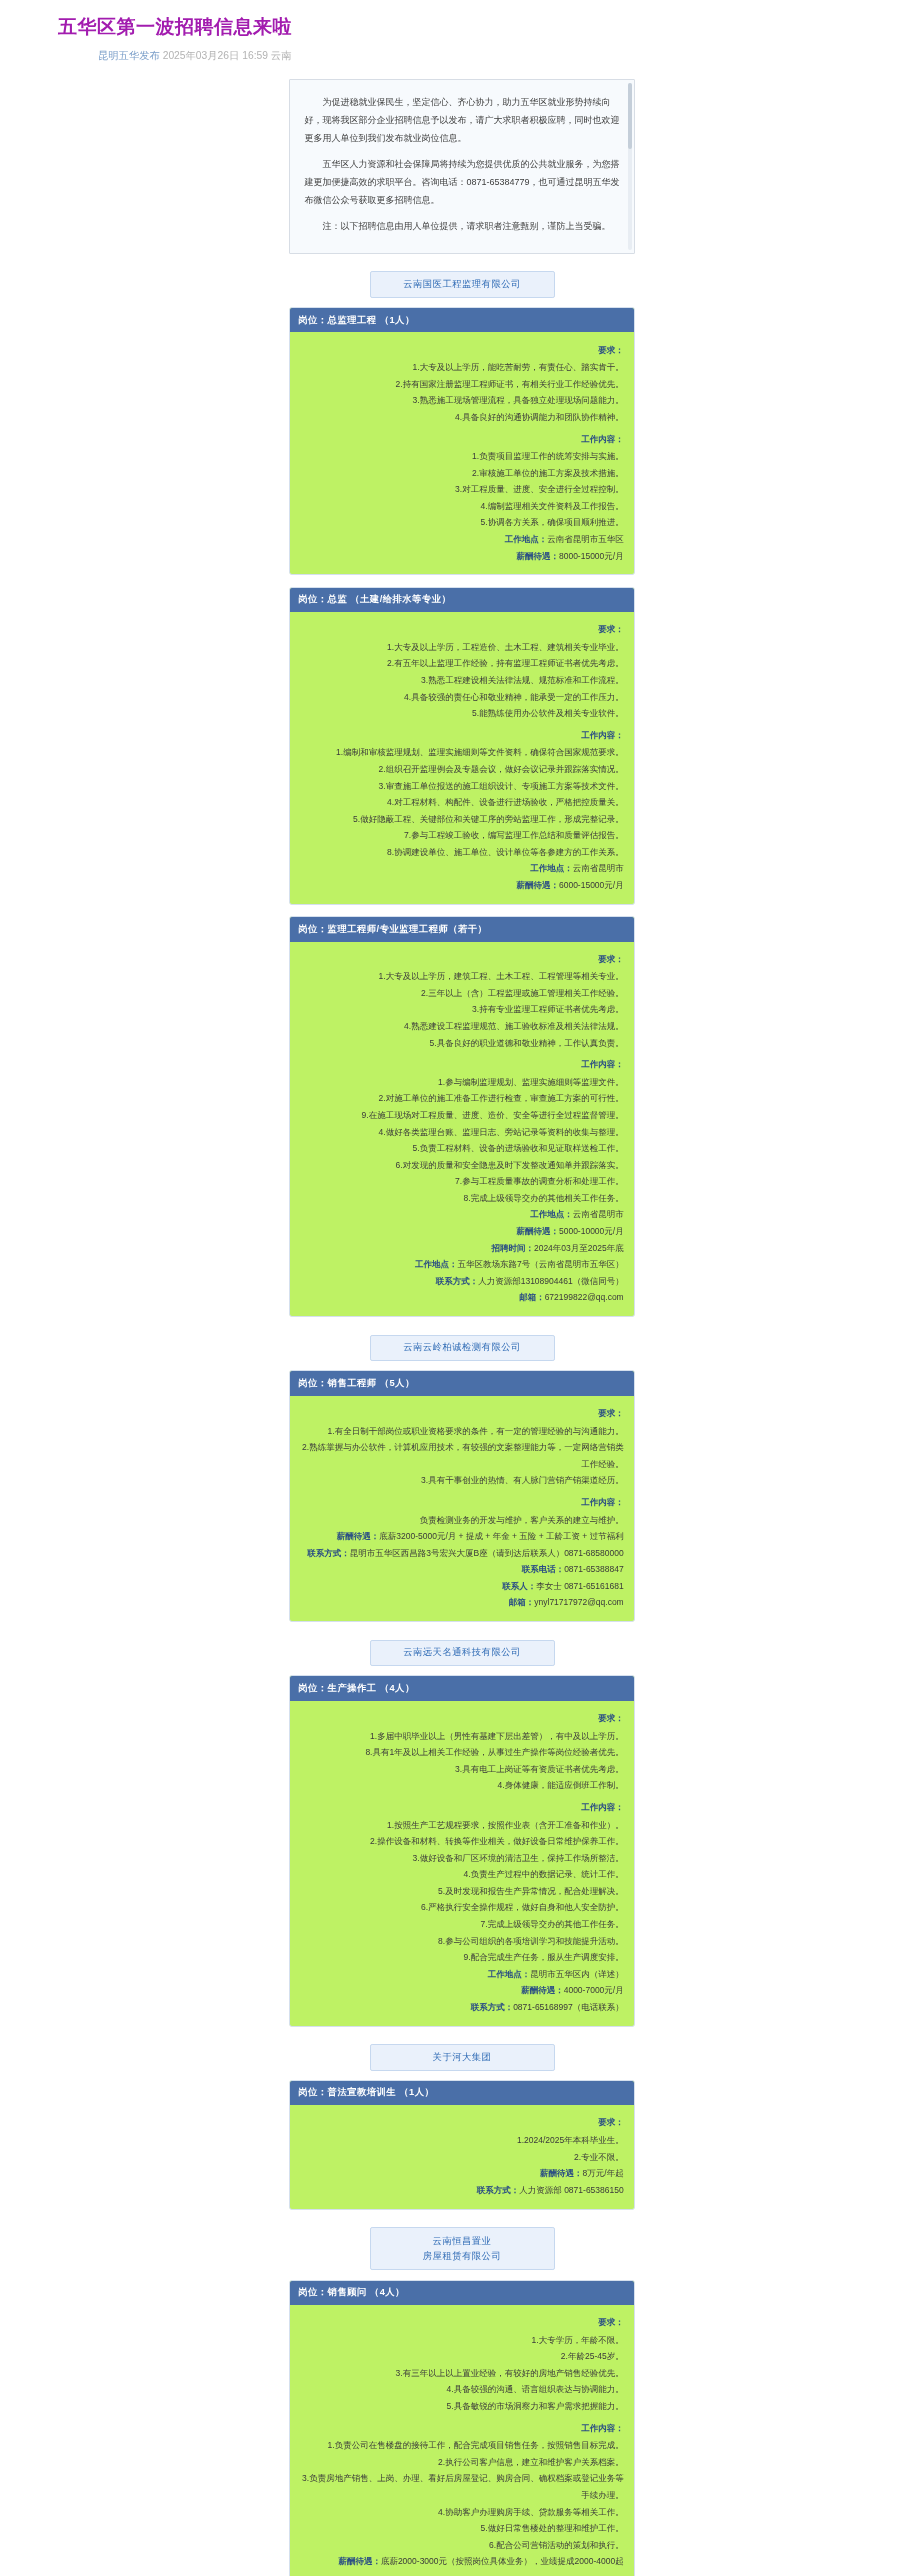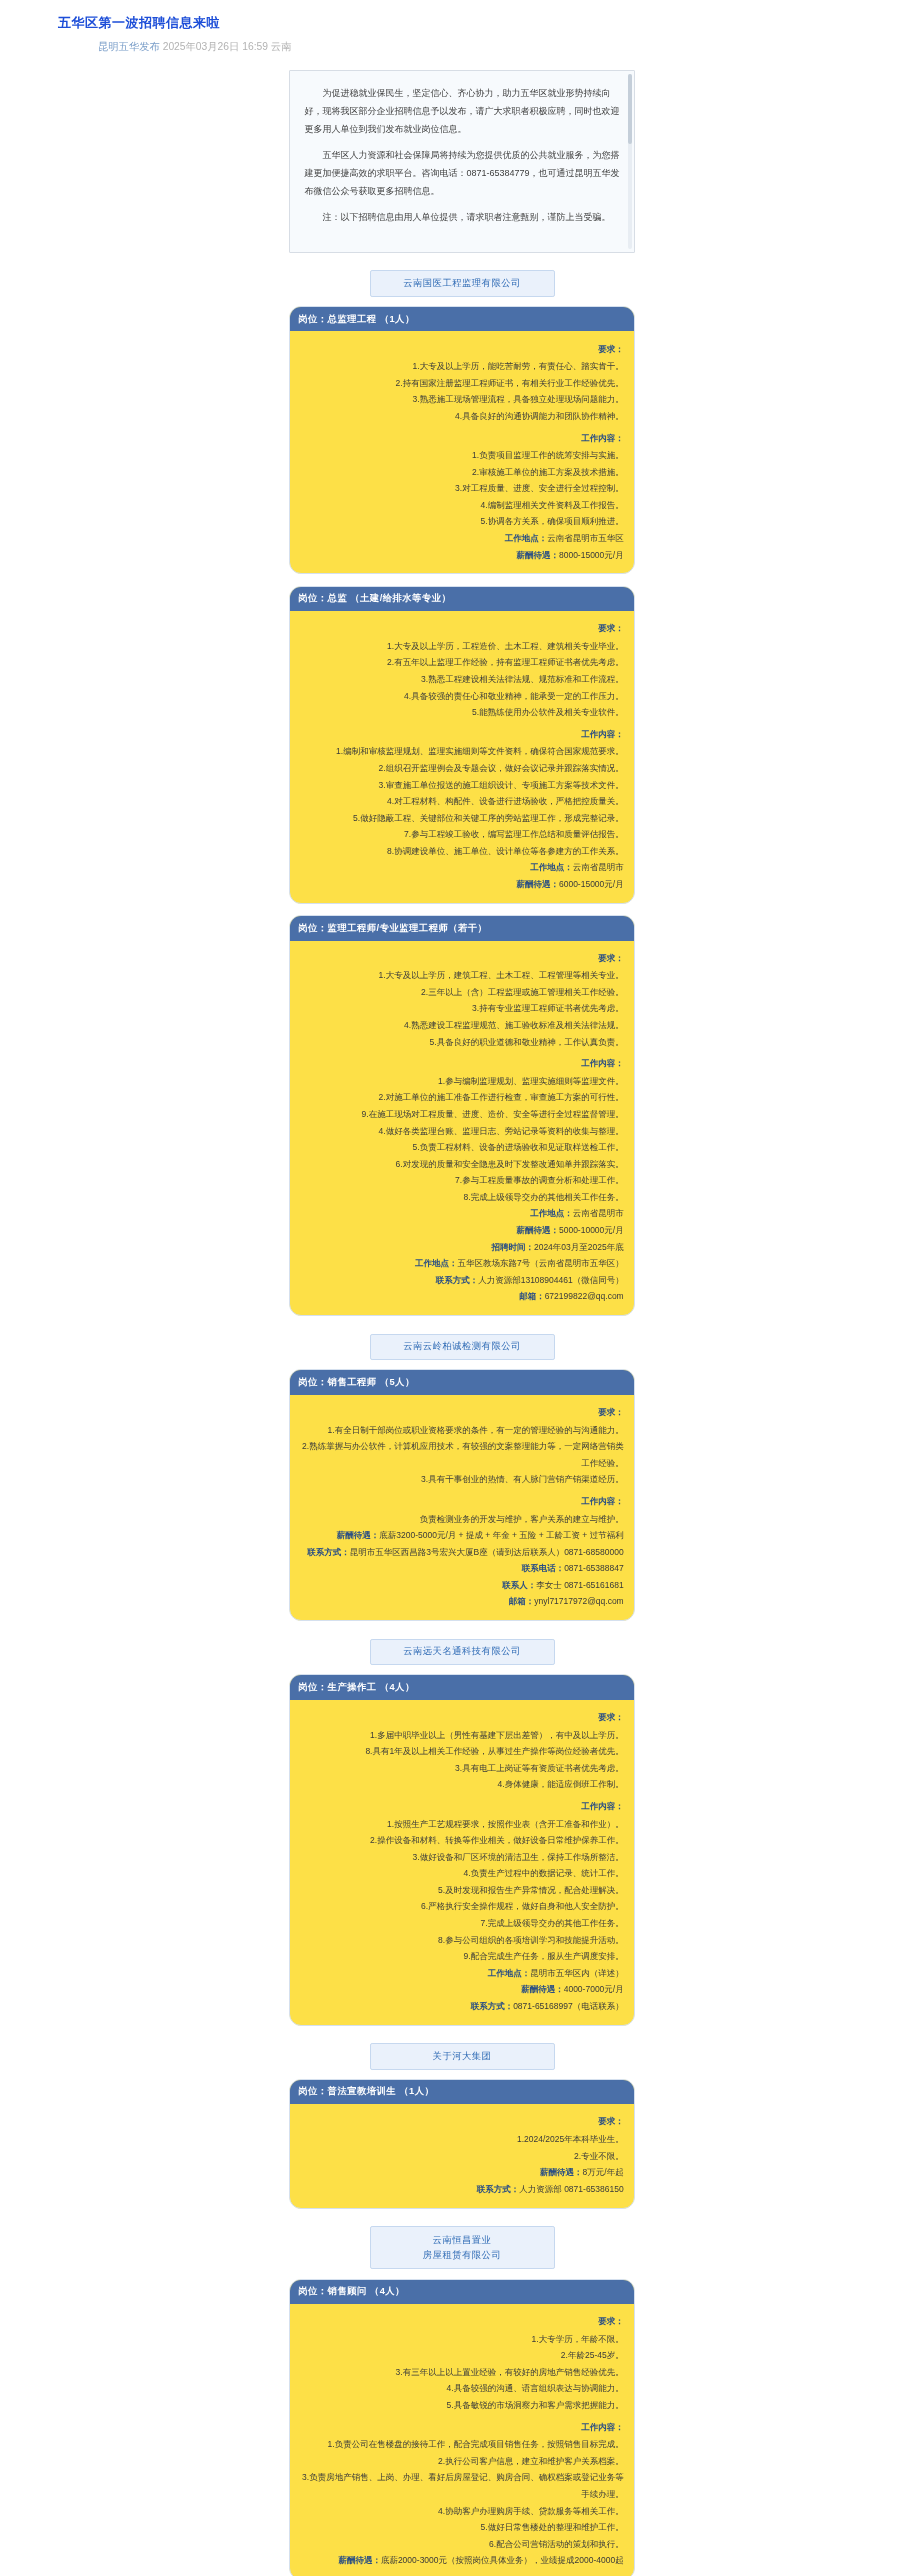--- a/index.html
+++ b/index.html
@@ -15,23 +15,23 @@
     width: 924px;
     min-height: 3865px;
     position: relative;
     background: #ffffff;
     padding: 0;
   }
   .header {
     padding: 13.4px 0 0 58px;
   }
   .header .title {
-    font-size: 13px;
+    font-size: 19px;
     font-weight: bold;
-    color: #1d4ed8;
+    color: #a21caf;
     letter-spacing: 0.5px;
     line-height: 1.5;
   }
   .header .meta {
     margin-top: 7.2px;
     font-size: 10.3px;
     color: #b3b3b3;
     margin-left: 40px;
   }
   .header .meta .src { color: #7a9ec9; }
@@ -43,21 +43,21 @@
     border: 0.5px solid #d7dde5;
     background: #f7fafd;
     padding: 13.4px 13.4px 13.4px 14.4px;
     font-size: 9px;
     line-height: 2.0;
     color: #3d3d3d;
     position: relative;
     border-radius: 1px;
   }
   .intro-box p { margin: 0 0 8.2px 0; text-indent: 2em; }
-  .intro-box p:last-child { margin-bottom: 12px; }
+  .intro-box p:last-child { margin-bottom: 4px; }
   .intro-scroll {
     position: absolute;
     right: 2.1px; top: 3.1px; bottom: 3.1px;
     width: 4.1px;
     background: #e8edf3;
     border-radius: 2.1px;
   }
   .intro-scroll .thumb {
     position: absolute;
     left: 0; top: 0;
@@ -75,22 +75,22 @@
     color: #2f6bb5;
     font-size: 9.3px;
     padding: 5.7px 5.2px;
     border-radius: 2.1px;
     letter-spacing: 0.5px;
   }
   .company-banner.two-line { line-height: 1.6; }
 
   .card {
     border: 0.5px solid #d5e0ee;
-    background: #fde047;
-    border-radius: 12px;
+    background: #bef264;
+    border-radius: 3px;
     margin-bottom: 11.3px;
     overflow: hidden;
   }
   .card-head {
     background: #4a6fa8;
     color: #fff;
     font-size: 9.3px;
     font-weight: bold;
     padding: 5.7px 8.2px;
     letter-spacing: 0.5px;

